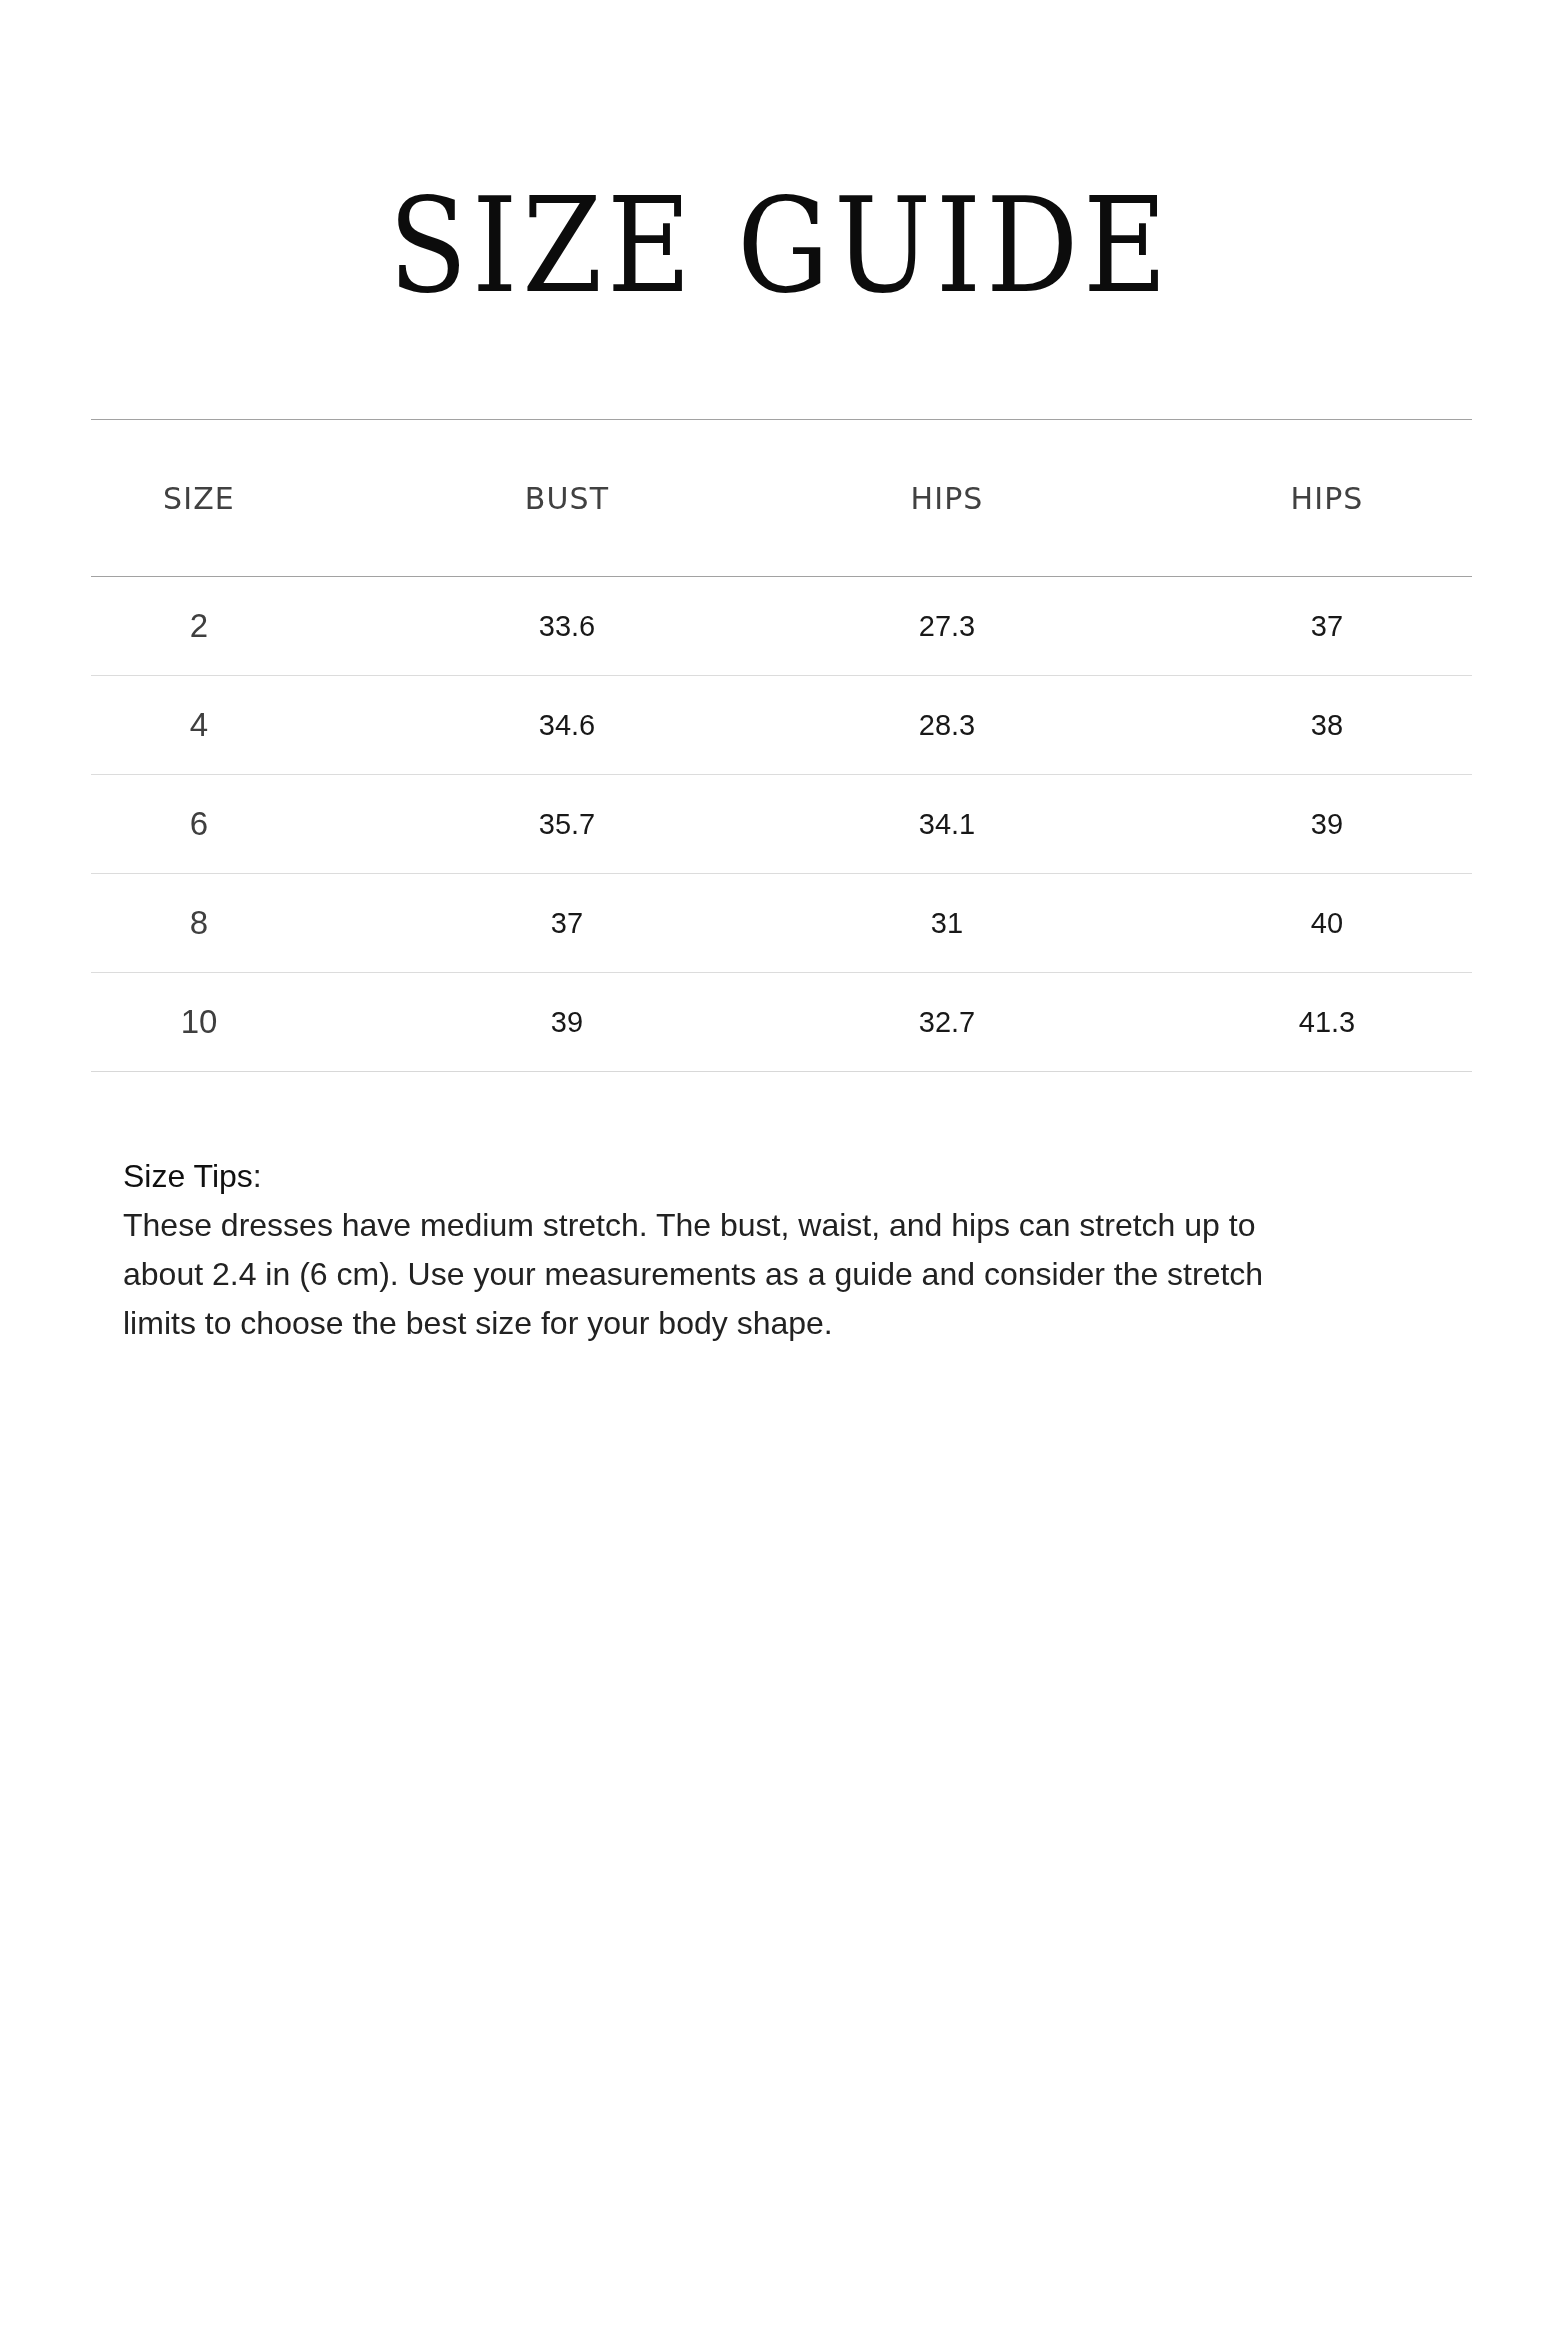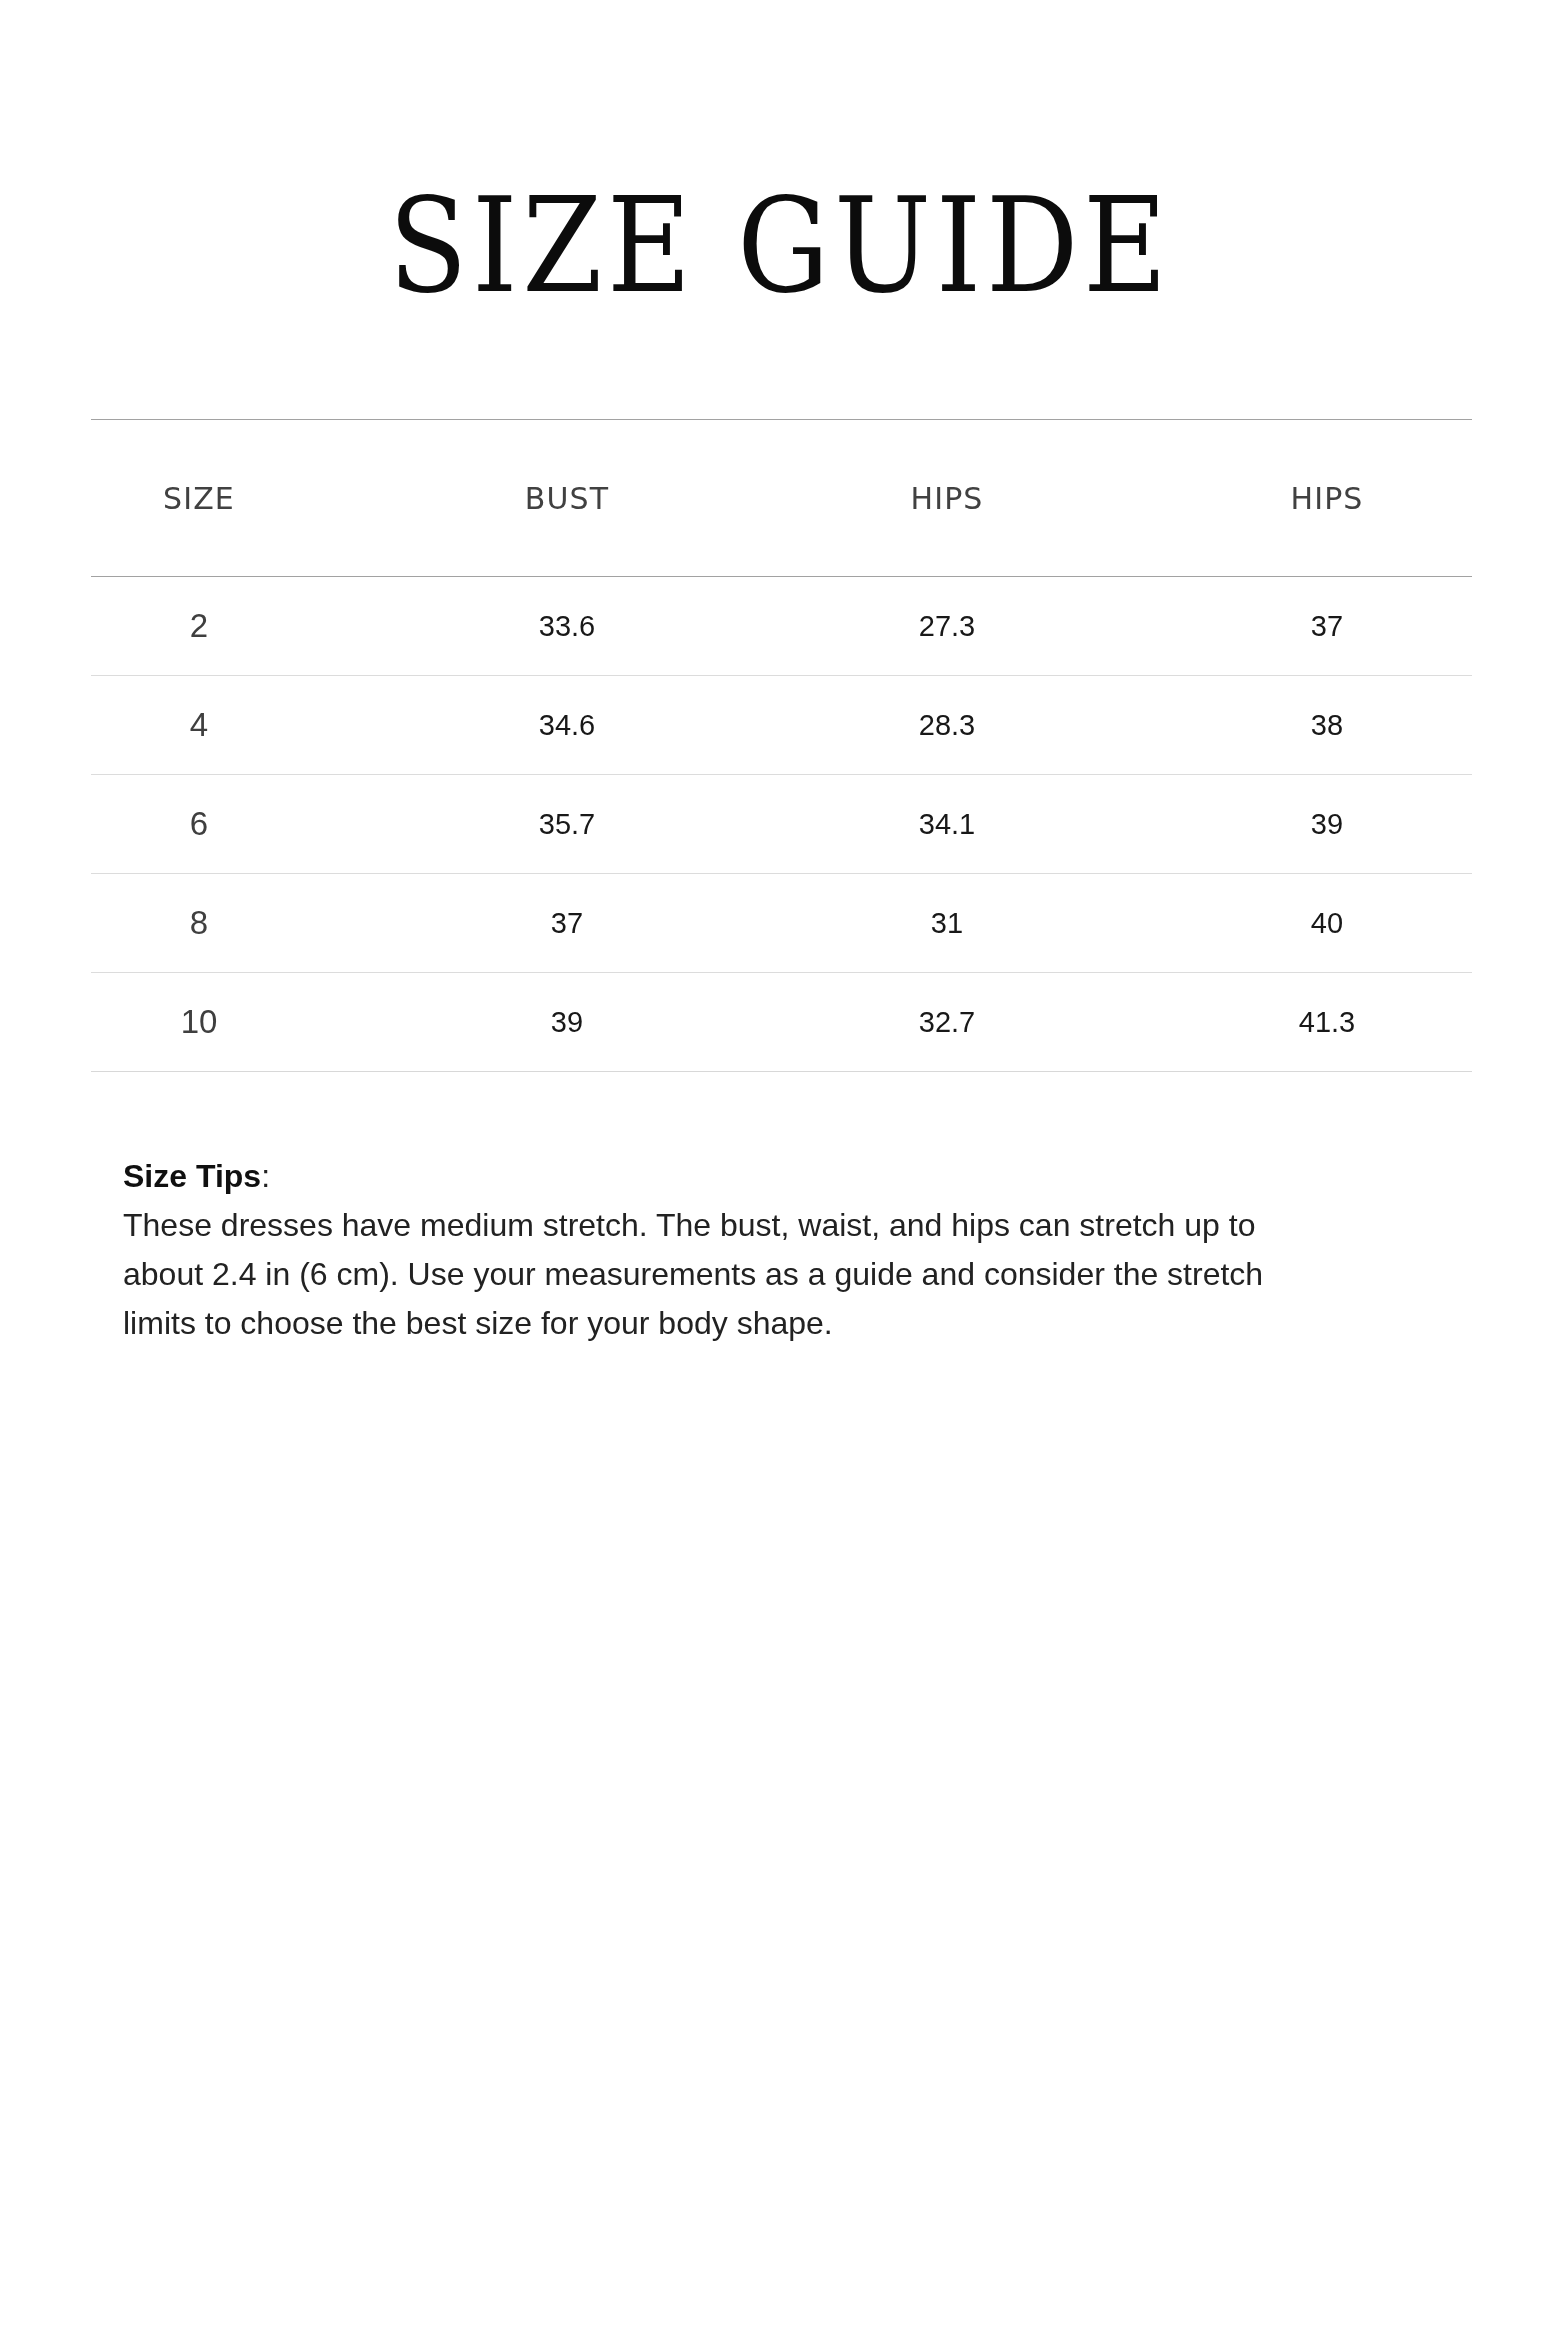--- a/index.html
+++ b/index.html
@@ -50,21 +50,21 @@
   }
   .num{font-size:29px;color:#181818;}
   .sizecol{font-size:33px;color:#3f3f3f;}
   
   .notes{
     position:absolute;left:123px;top:1152px;width:1409px;
     font-size:32px;line-height:49px;color:#222222;
   }
   .notes p{margin:0 0 87px 0;white-space:pre-line;}
   .notes p:last-child{margin-bottom:0;}
-  .tips-heading{font-weight:700;color:#101010;}
+  .tips-heading{font-weight:400;color:#101010;}
 </style>
 </head>
 <body>
 
 <div class="title-wrap">
   <div class="title">SIZE GUIDE</div>
 </div>
 
 <div class="size-table">
   <div class="thead">

